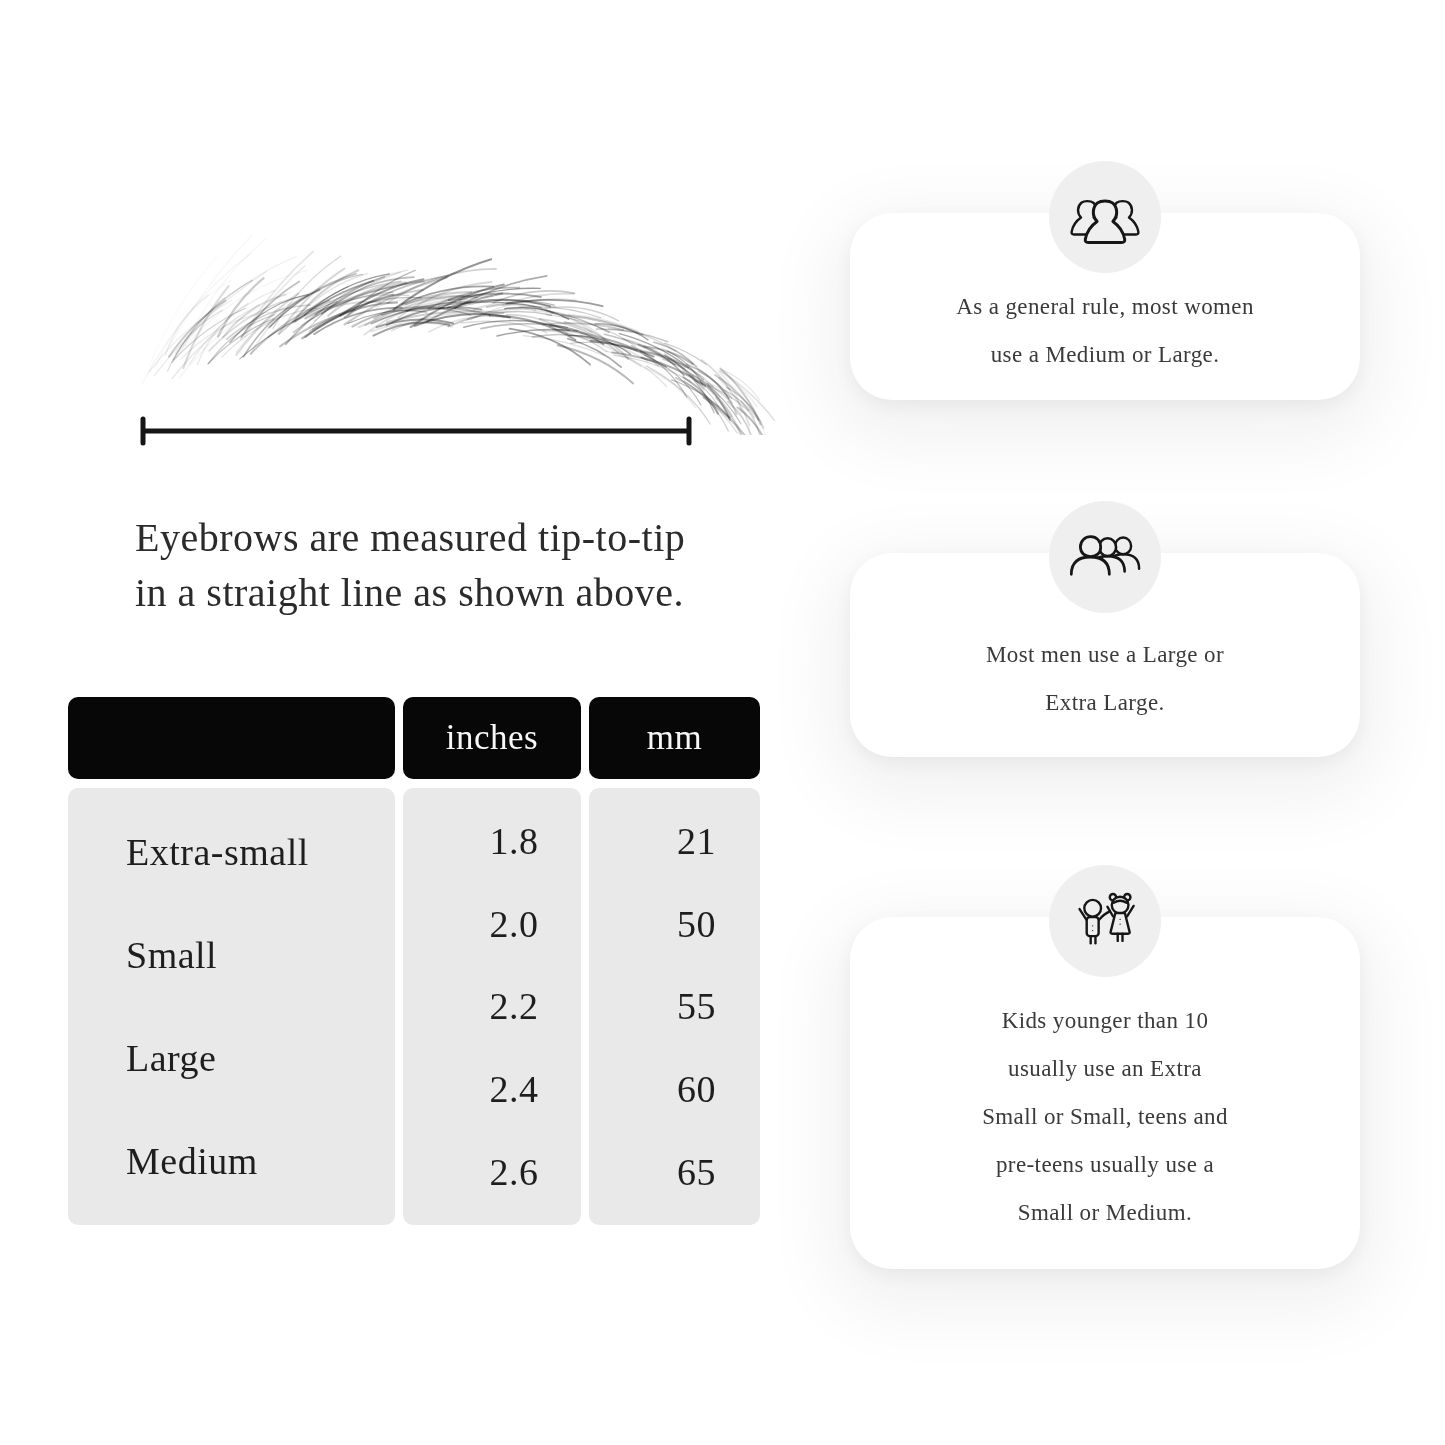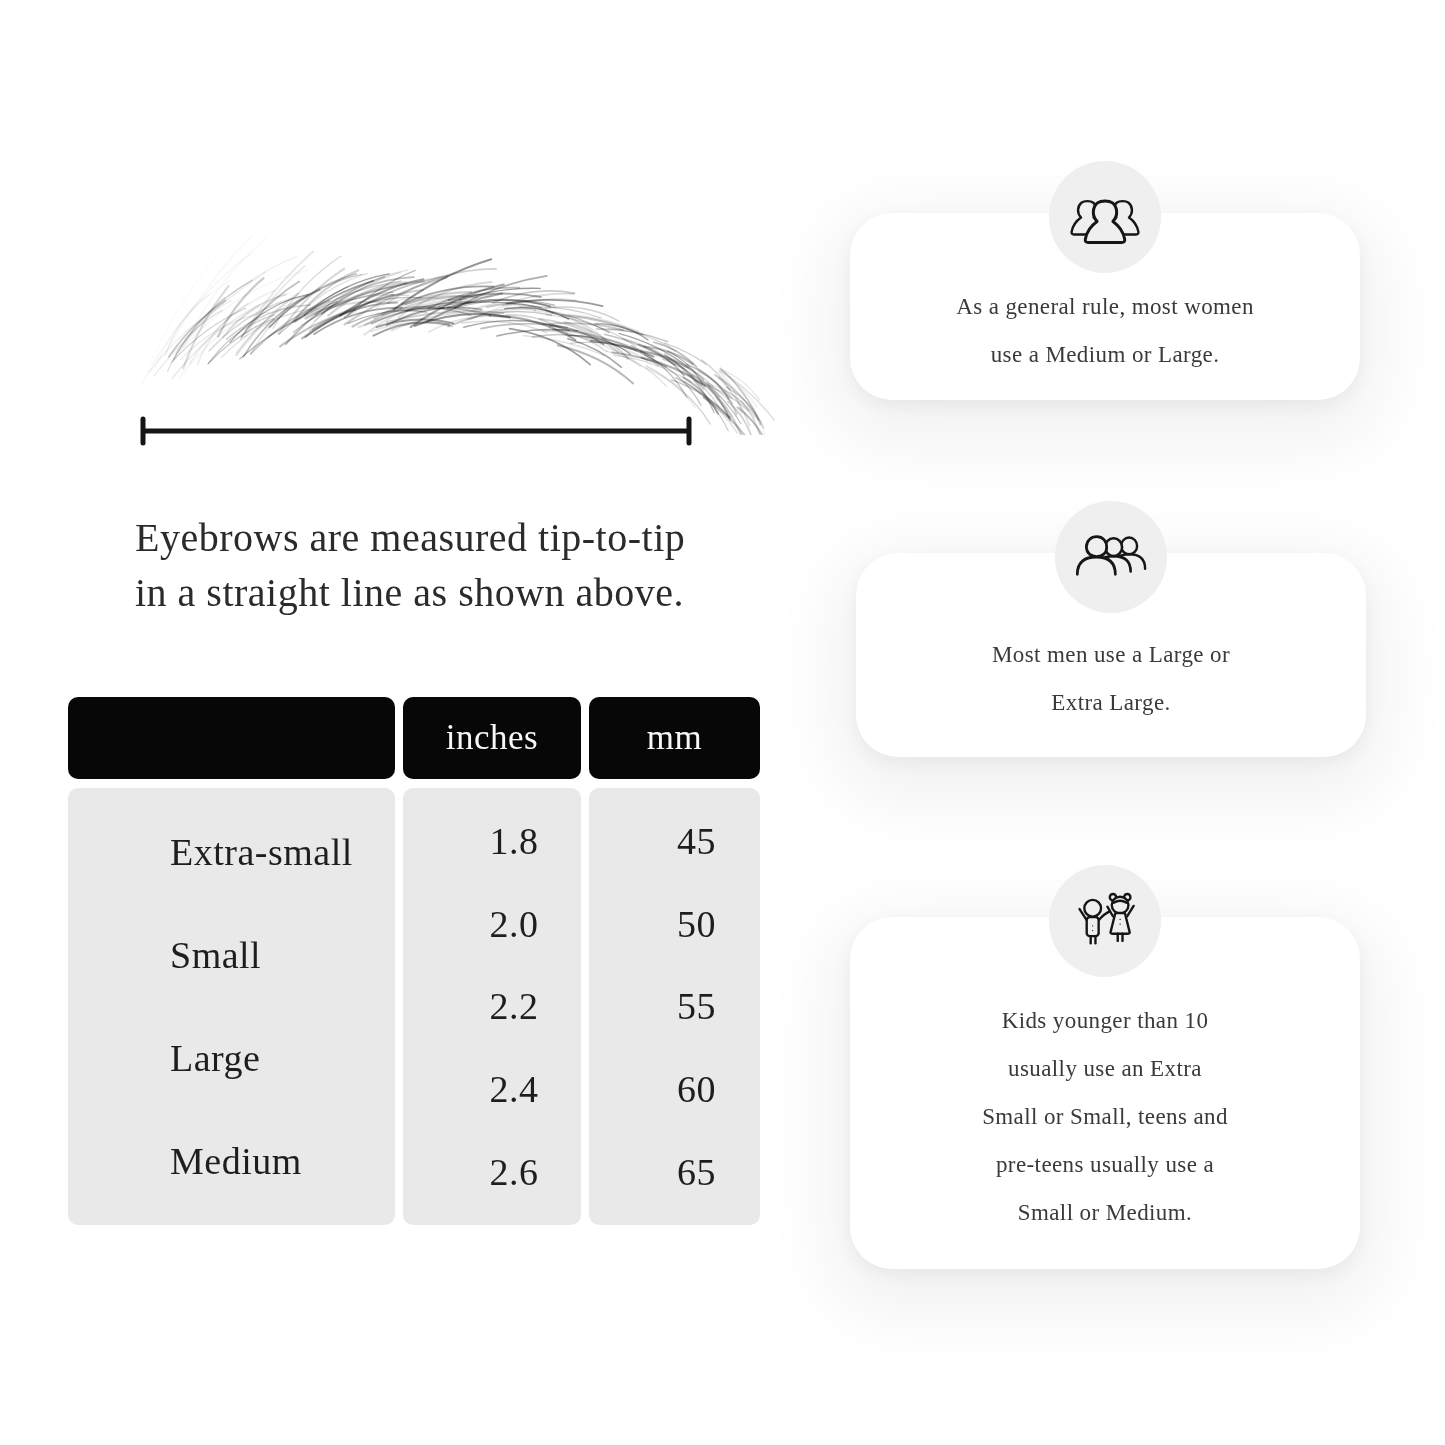--- a/index.html
+++ b/index.html
@@ -33,31 +33,31 @@
   .tbody{margin-top:9px;}
   .bcol{
     background:#e9e9e9;border-radius:10px;height:437px;
     display:flex;flex-direction:column;justify-content:space-around;
     padding:12px 0;box-sizing:border-box;
   }
   .bcell{
     height:82px;display:flex;align-items:center;
     font-size:38px;color:#1e1e1e;letter-spacing:0.5px;padding-left:44px;
   }
-  .col-label .bcell{padding-left:58px;margin-left:44px;}
+  .col-label .bcell{padding-left:58px;}
   .col-center .bcell{justify-content:center;}
 
   
   .card{
     position:absolute;left:850px;width:510px;background:#ffffff;border-radius:42px;
     box-shadow:0 6px 18px rgba(0,0,0,.05), 0 22px 70px 22px rgba(0,0,0,.055);
     display:flex;align-items:center;justify-content:center;text-align:center;
   }
   .card-1{top:213px;height:187px;}
-  .card-2{top:553px;height:204px;margin-left:6px;}
+  .card-2{top:553px;height:204px;}
   .card-3{top:917px;height:352px;}
   .icon-circle{
     position:absolute;top:-52px;left:50%;transform:translateX(-50%);
     width:112px;height:112px;border-radius:50%;background:#efefef;
     display:flex;align-items:center;justify-content:center;
   }
   .card-text{
     padding:48px 20px 0 20px;
     font-size:23px;line-height:48px;color:#3a3a3a;
     white-space:nowrap;letter-spacing:0.4px;
@@ -296,21 +296,21 @@
         <div class="bcell">Medium</div>
       </div>
       <div class="bcol col-center">
         <div class="bcell">1.8</div>
         <div class="bcell">2.0</div>
         <div class="bcell">2.2</div>
         <div class="bcell">2.4</div>
         <div class="bcell">2.6</div>
       </div>
       <div class="bcol col-center">
-        <div class="bcell">45</div>
+        <div class="bcell">21</div>
         <div class="bcell">50</div>
         <div class="bcell">55</div>
         <div class="bcell">60</div>
         <div class="bcell">65</div>
       </div>
     </div>
   </div>
 
   <div class="card card-1">
     <div class="icon-circle">

